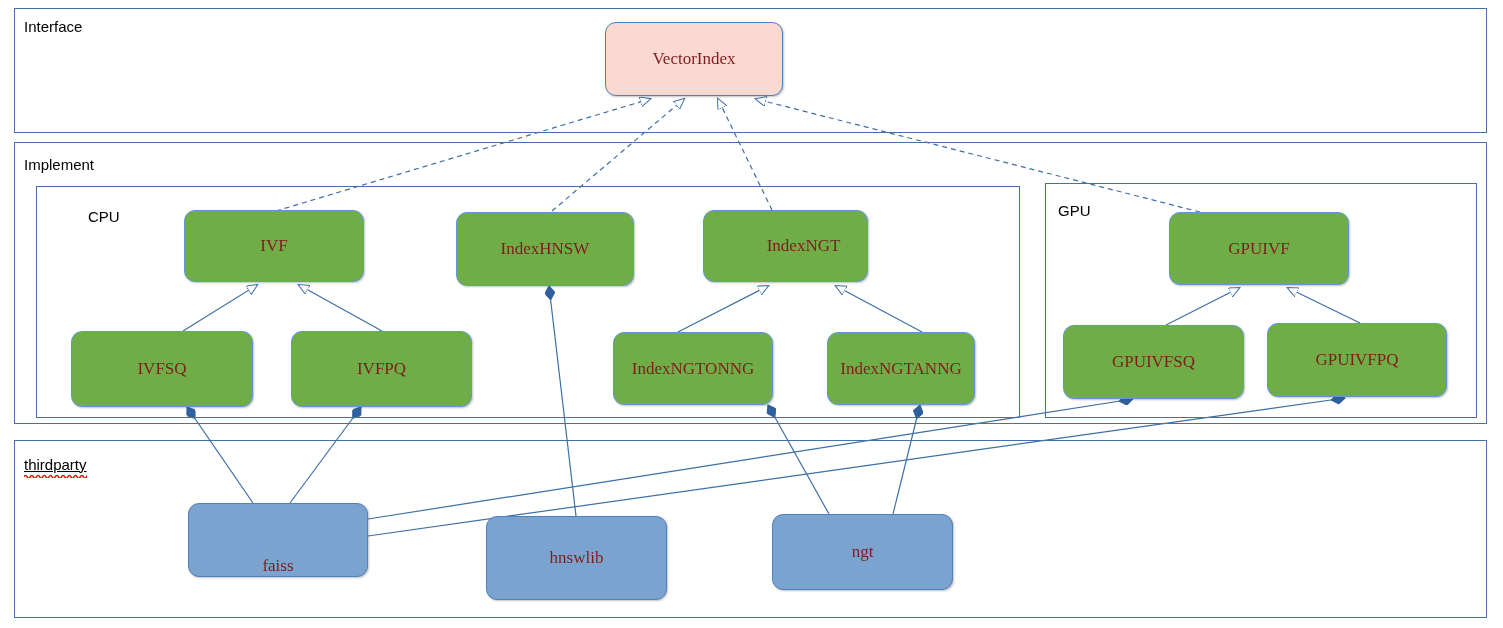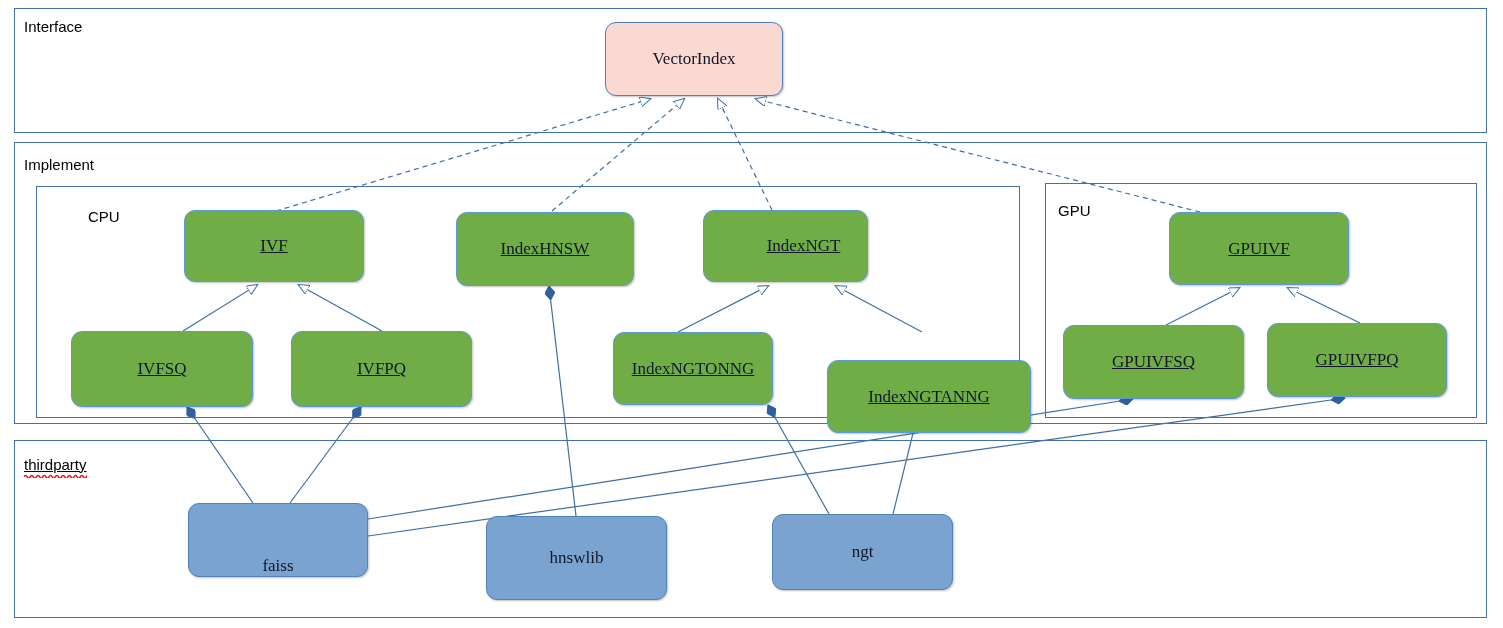--- a/index.html
+++ b/index.html
@@ -45,26 +45,26 @@
   .node {
     position: absolute;
     box-sizing: border-box;
     border: 1px solid #4f81bd;
     border-radius: 11px;
     display: flex;
     align-items: center;
     justify-content: center;
     font-family: "Liberation Serif", serif;
     font-size: 17px;
-    color: #0f172a;
+    color: #7f1d1d;
     text-align: center;
     box-shadow: 1px 1px 2px rgba(80,80,80,0.35);
   }
   .node.iface  { background: #fbd9d3; border-color: #4f81bd; }
-  .node.impl   { background: #70ad47; border-color: #5b9bd5; text-decoration: underline; }
+  .node.impl   { background: #70ad47; border-color: #5b9bd5; }
   .node.third  { background: #7ba3d0; border-color: #4f81bd; }
   svg.edges {
     position: absolute;
     left: 0;
     top: 0;
     width: 1503px;
     height: 628px;
     pointer-events: none;
   }
 </style>
@@ -132,21 +132,21 @@
       </div>
       <div class="node impl" style="left: 71px; top: 331px; width: 182px; height: 76px;">
         <span>IVFSQ</span>
       </div>
       <div class="node impl" style="left: 291px; top: 331px; width: 181px; height: 76px;">
         <span>IVFPQ</span>
       </div>
       <div class="node impl" style="left: 613px; top: 332px; width: 160px; height: 73px;">
         <span>IndexNGTONNG</span>
       </div>
-      <div class="node impl" style="left: 827px; top: 332px; width: 204px; height: 73px; margin-top: 28px;">
+      <div class="node impl" style="left: 827px; top: 332px; width: 148px; height: 73px;">
         <span>IndexNGTANNG</span>
       </div>
       <div class="node impl" style="left: 1169px; top: 212px; width: 180px; height: 73px;">
         <span>GPUIVF</span>
       </div>
       <div class="node impl" style="left: 1063px; top: 325px; width: 181px; height: 74px; justify-content: center;">
         <span>GPUIVFSQ</span>
       </div>
       <div class="node impl" style="left: 1267px; top: 323px; width: 180px; height: 74px;">
         <span>GPUIVFPQ</span>

